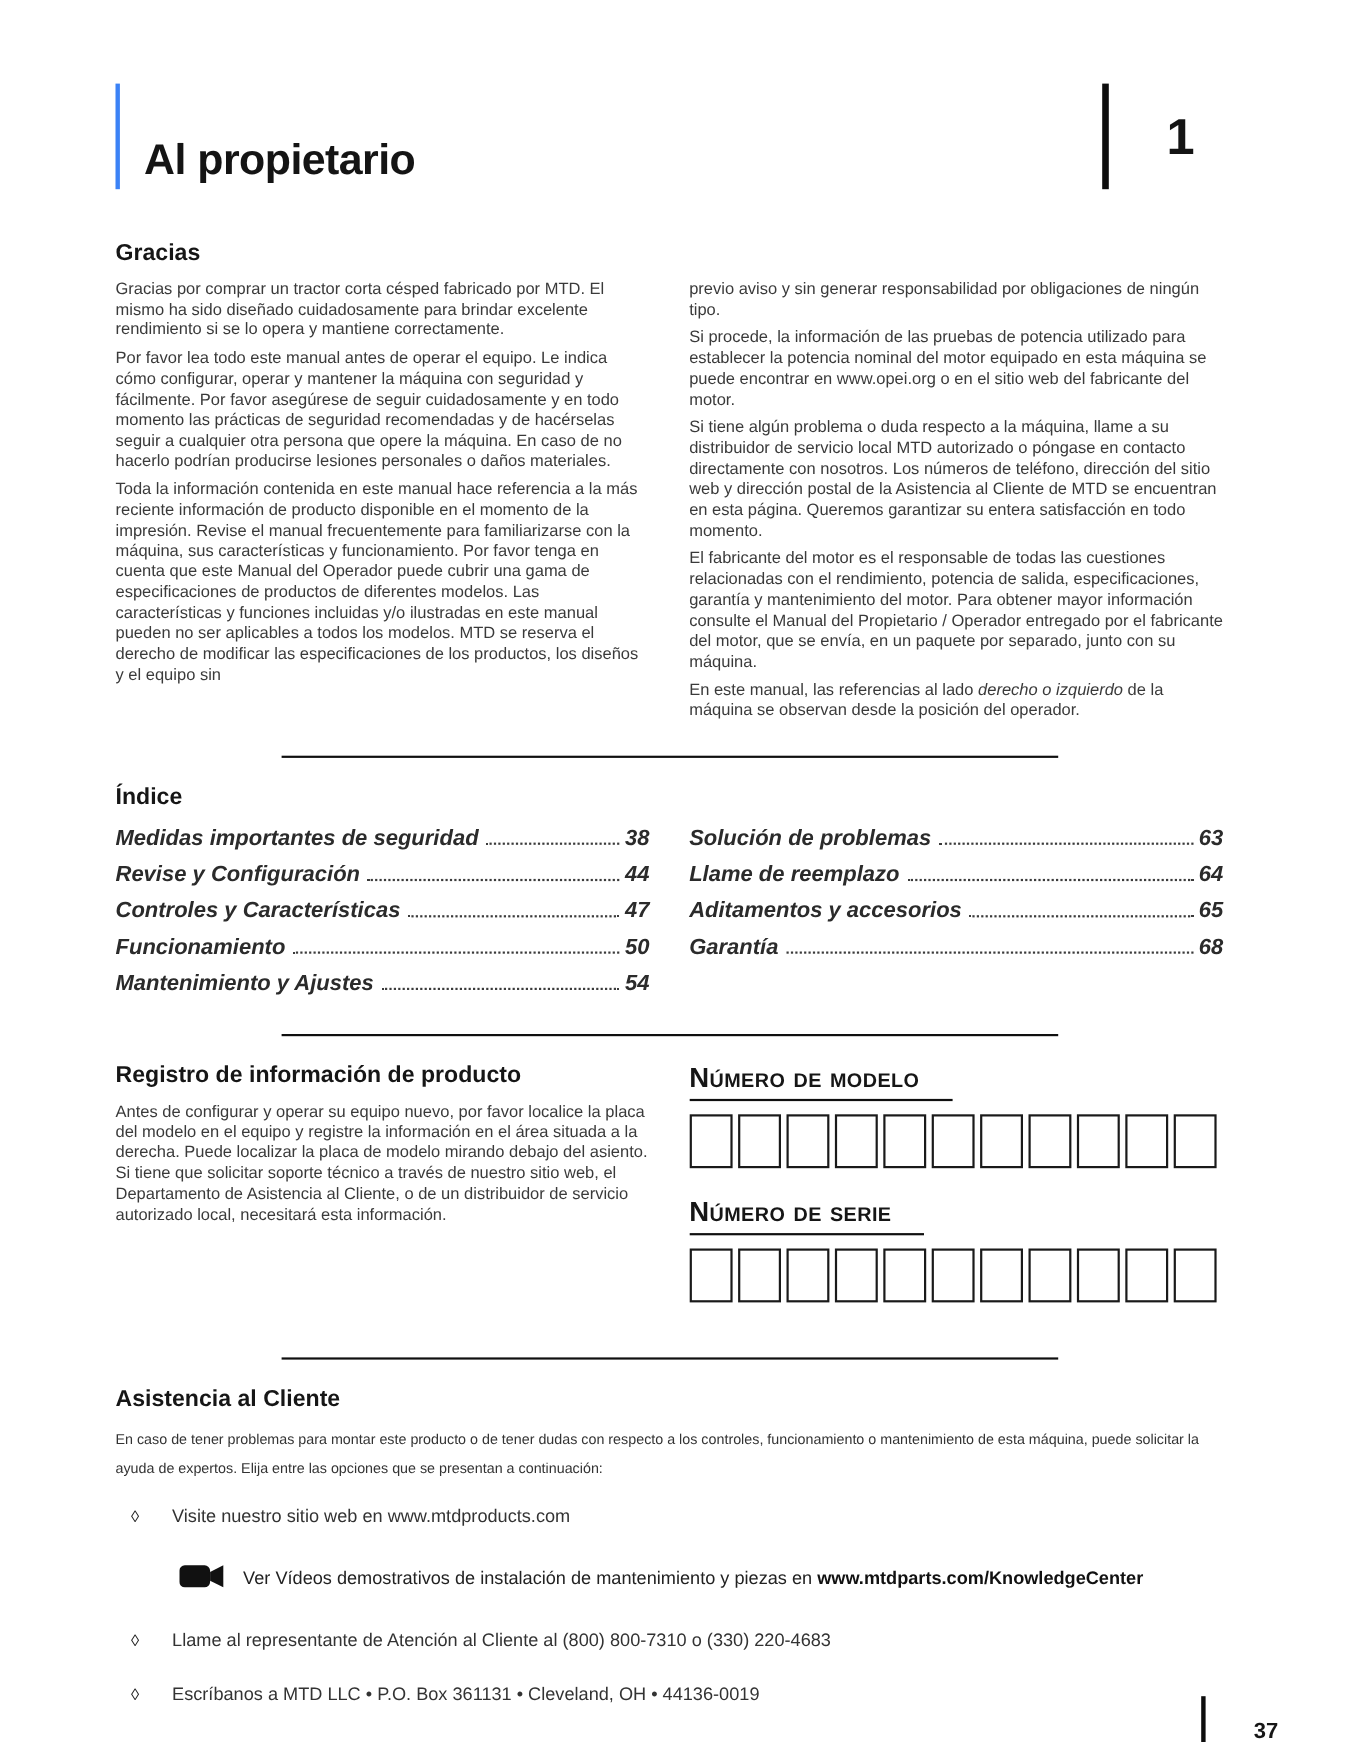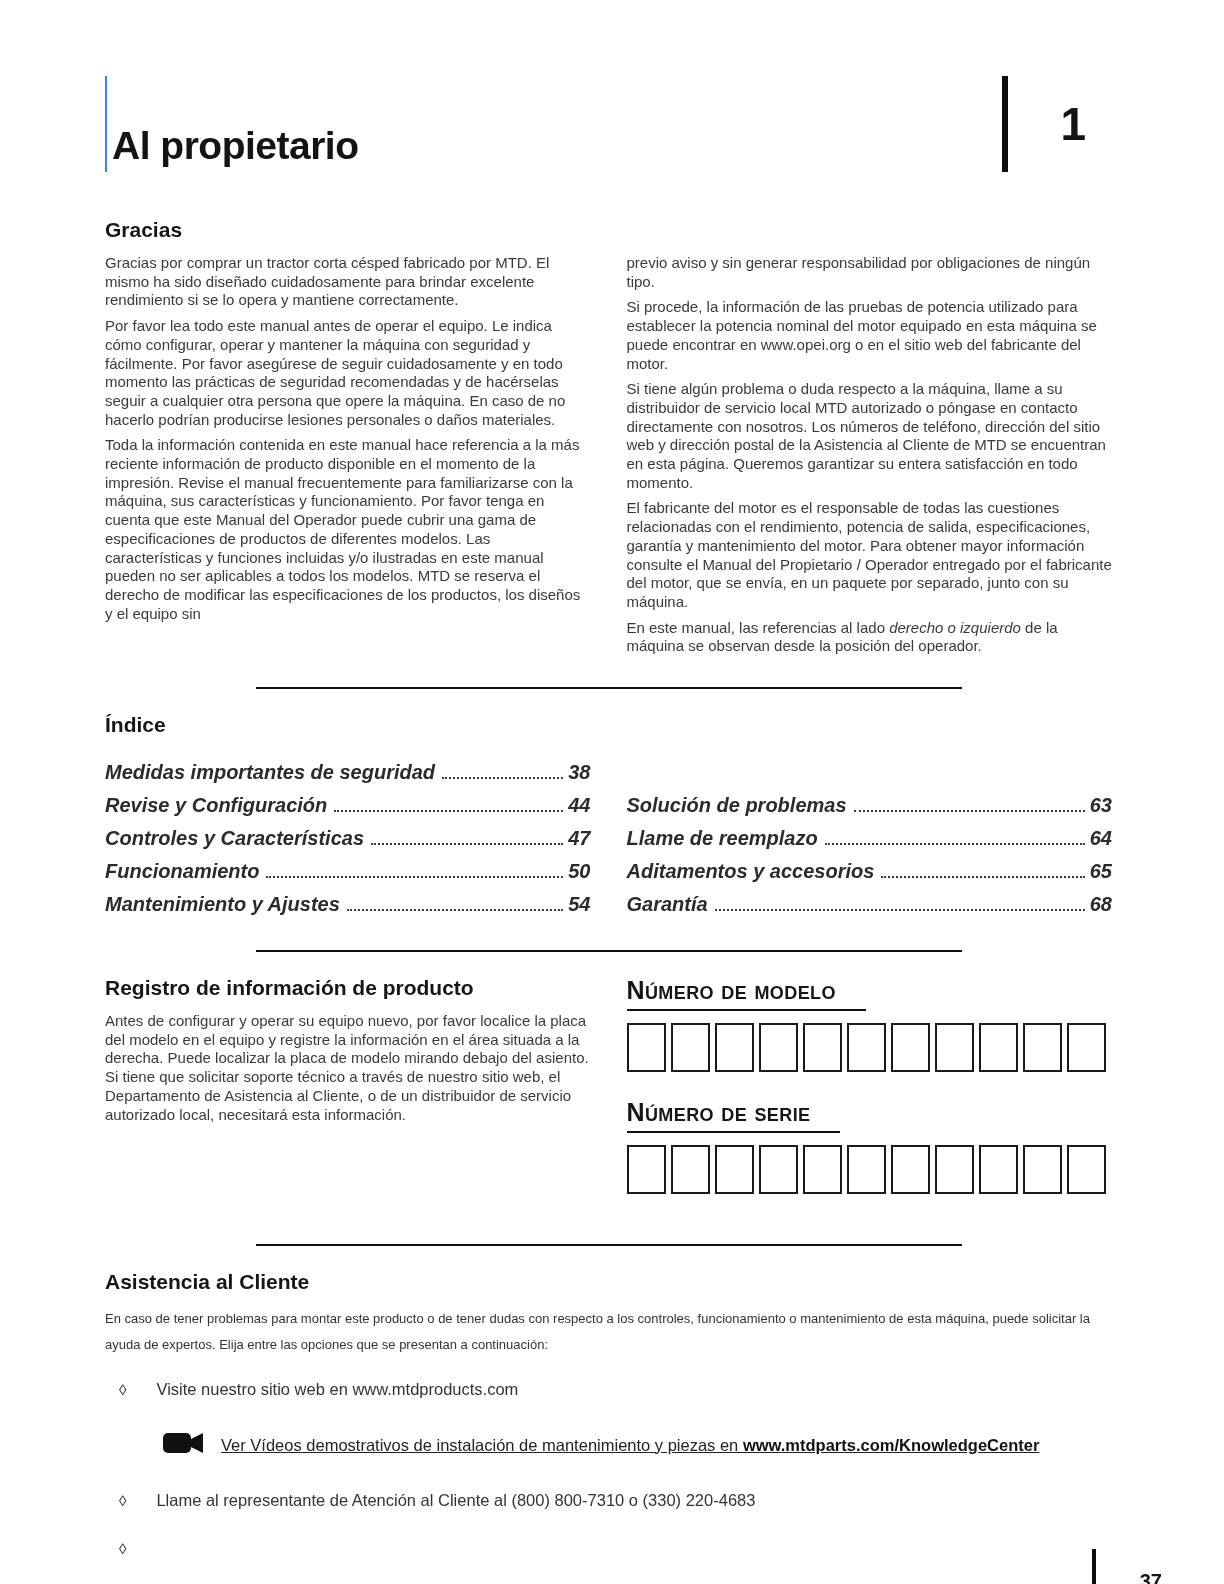--- a/index.html
+++ b/index.html
@@ -10,22 +10,22 @@
     margin: 0 auto;
     position: relative;
     background: #ffffff;
     font-family: "Liberation Sans", sans-serif;
     color: #3a3a3a;
     padding: 76px 112px 60px 105px;
   }
   
   .header-row { display: flex; justify-content: space-between; align-items: stretch; height: 96px; }
   .title-block {
-    border-left: 2px solid #3b82f6;
-    padding-left: 5px;
+    border-left: 4px solid #3b82f6;
+    padding-left: 22px;
     display: flex;
     align-items: flex-end;
   }
   .page-title {
     font-size: 39px;
     font-weight: bold;
     color: #141414;
     margin: 0 0 4px 0;
     letter-spacing: -0.5px;
   }
@@ -57,21 +57,21 @@
   .gracias-section { margin-top: 46px; }
 
   .divider {
     border: none;
     border-top: 2.5px solid #0f0f0f;
     width: 706px;
     margin: 24px auto 24px auto;
   }
 
   
-  .toc-cols { display: flex; gap: 36px; margin-top: 24px; align-items: flex-end; }
+  .toc-cols { display: flex; gap: 36px; margin-top: 14px; }
   .toc-col { flex: 1; }
   .toc-row {
     display: flex;
     align-items: baseline;
     font-size: 20px;
     font-weight: bold;
     font-style: italic;
     color: #2b2b2b;
     height: 33px;
   }
@@ -121,21 +121,20 @@
   }
   .bullet-glyph { font-size: 15px; color: #222222; }
   .video-row {
     display: flex;
     align-items: center;
     gap: 16px;
     padding-left: 58px;
     margin: 0 0 30px 0;
     font-size: 16.5px;
     color: #222222;
-    text-decoration: underline;
   }
   .video-row b { color: #111111; }
   .video-icon { flex: 0 0 auto; }
 
   
   .footer-block {
     position: absolute;
     right: 62px;
     bottom: 34px;
     border-left: 4px solid #0d0d0d;
@@ -297,20 +296,21 @@
       <span><span>Ver Vídeos demostrativos de instalación de mantenimiento y piezas en </span><b>www.mtdparts.com/KnowledgeCenter</b></span>
     </div>
 
     <div class="bullet-row">
       <span class="bullet-glyph">◊</span>
       <span>Llame al representante de Atención al Cliente al (800) 800-7310 o (330) 220-4683</span>
     </div>
 
     <div class="bullet-row">
       <span class="bullet-glyph">◊</span>
+      <span>Escríbanos a MTD LLC • P.O. Box 361131 • Cleveland, OH • 44136-0019</span>
     </div>
   </div>
 
   <div class="footer-block">
     <span>37</span>
   </div>
 
 </div>
 
 </body></html>

